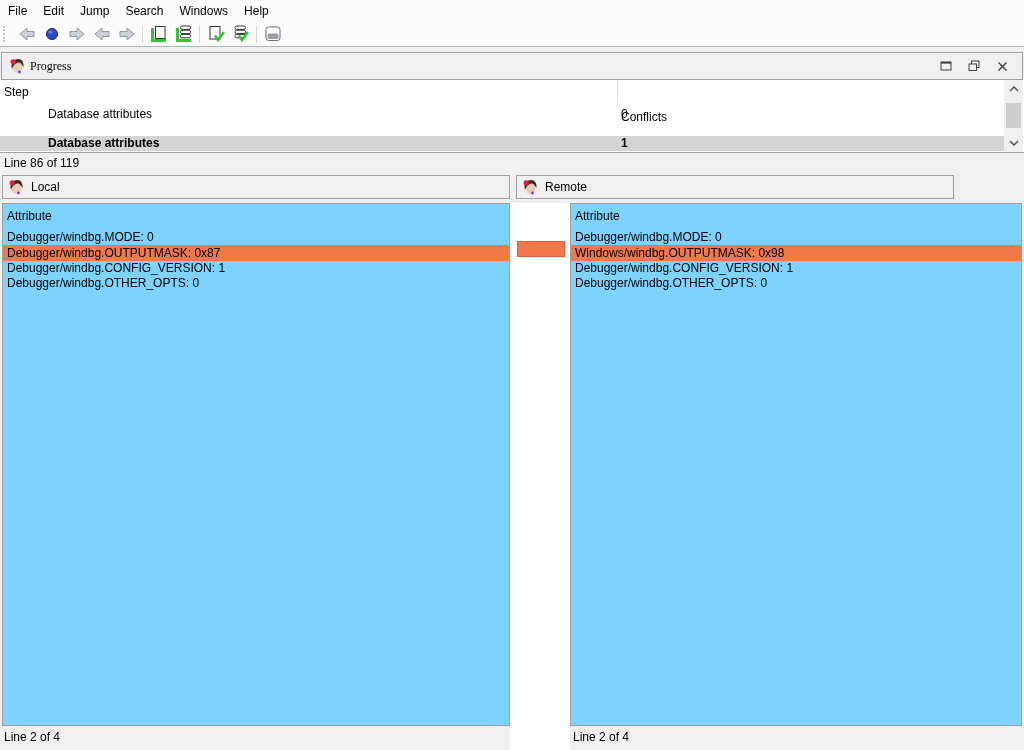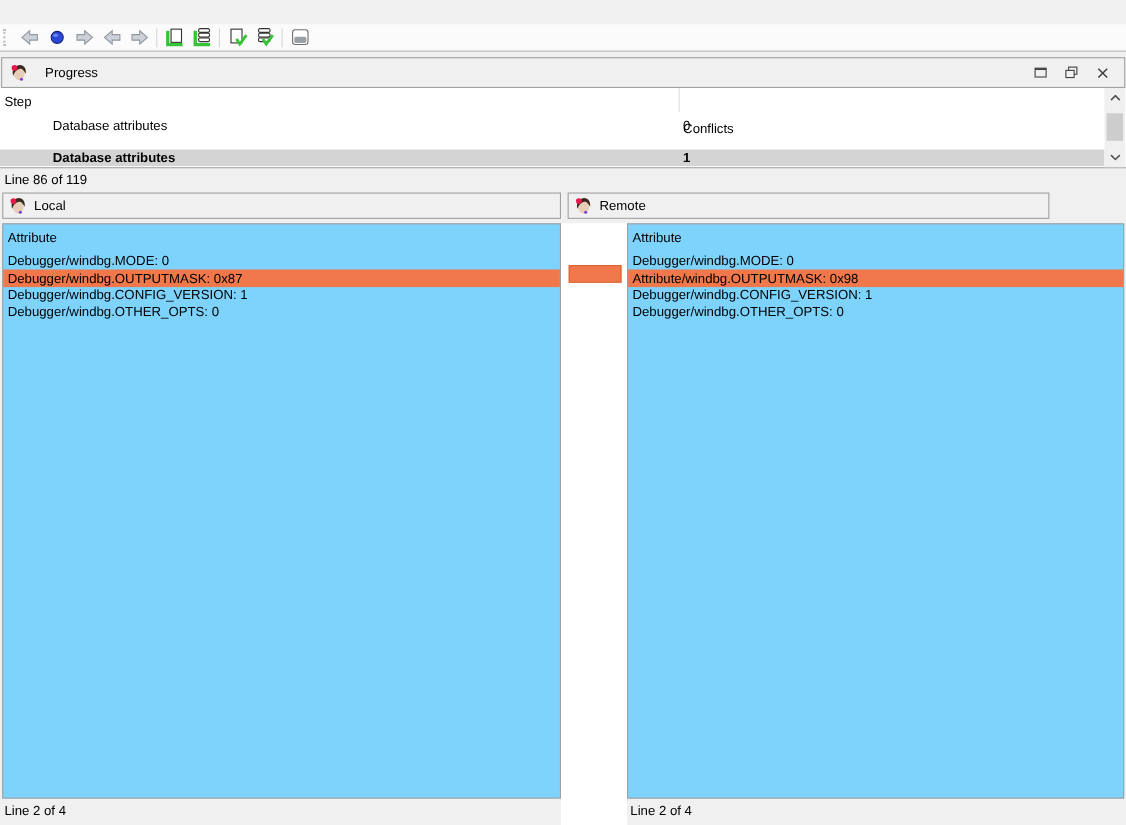--- a/index.html
+++ b/index.html
@@ -18,21 +18,21 @@
              display:flex; align-items:center; padding-left:3px; }
   .drag-handle { width:5px; height:16px; border-left:2px dotted #c0c0c0; margin-right:6px; }
   .tbtn { width:25px; height:22px; display:flex; align-items:center; justify-content:center; }
   .tsep { width:1px; height:17px; background:#d6d6d6; margin:0 3px; }
 
   
   .wtitlebar { position:absolute; left:1px; top:52px; width:1022px; height:28px;
                background:#f0f0f0; border:1px solid #a0a0a0;
                display:flex; align-items:center; }
   .wtitlebar .app-icon { margin-left:7px; }
-  .wtitlebar .wtitle { margin-left:16px; }
+  .wtitlebar .wtitle { margin-left:5px;font-family:Liberation Serif, serif; }
   .win-controls { margin-left:auto; display:flex; align-items:center; margin-right:6px; }
   .win-btn { width:28px; height:22px; display:flex; align-items:center; justify-content:center; }
 
   
   .conflict-table { position:absolute; left:0; top:80px; width:1024px; height:73px;
                     background:#fff; border-bottom:1px solid #a0a0a0; }
   .th { position:absolute; top:5px; }
   .th-step { left:4px; }
   .th-conflicts { left:621px;margin-top:25px; }
   .col-sep { position:absolute; left:617px; top:0; width:1px; height:22px; background:#dcdcdc; }
@@ -82,20 +82,28 @@
   .status-bottom-left  { position:absolute; left:4px;   top:726px; height:24px; line-height:22px; }
   .status-bottom-right { position:absolute; left:573px; top:726px; height:24px; line-height:22px; }
 
   svg { display:block; }
 </style>
 </head>
 <body>
 
 <div id="app">
 
+  <div class="menubar">
+    <span class="menu-item">File</span>
+    <span class="menu-item">Edit</span>
+    <span class="menu-item">Jump</span>
+    <span class="menu-item">Search</span>
+    <span class="menu-item">Windows</span>
+    <span class="menu-item">Help</span>
+  </div>
 
   <div class="toolbar">
     <div class="drag-handle"></div>
 
     <div class="tbtn">
       <svg width="20" height="20" viewBox="0 0 20 20">
           <path d="M3,10 L10,4 L10,7.5 L17,7.5 L17,12.5 L10,12.5 L10,16 Z" fill="#cdd2d8" stroke="#9198a1"></path>
         </svg>
     </div>
     <div class="tbtn">
@@ -267,21 +275,21 @@
   </div>
 
   <div class="gutter">
     <div class="gutter-marker"></div>
   </div>
 
   <div class="panel panel-remote">
     <span class="attr-header">Attribute</span>
     <div class="attr-rows">
       <div class="attr-row">Debugger/windbg.MODE: 0</div>
-      <div class="attr-row selected">Attribute/windbg.OUTPUTMASK: 0x98</div>
+      <div class="attr-row selected">Windows/windbg.OUTPUTMASK: 0x98</div>
       <div class="attr-row">Debugger/windbg.CONFIG_VERSION: 1</div>
       <div class="attr-row">Debugger/windbg.OTHER_OPTS: 0</div>
     </div>
   </div>
 
   <div class="status-bottom-left">Line 2 of 4</div>
   <div class="status-bottom-right">Line 2 of 4</div>
 
 </div>
 

